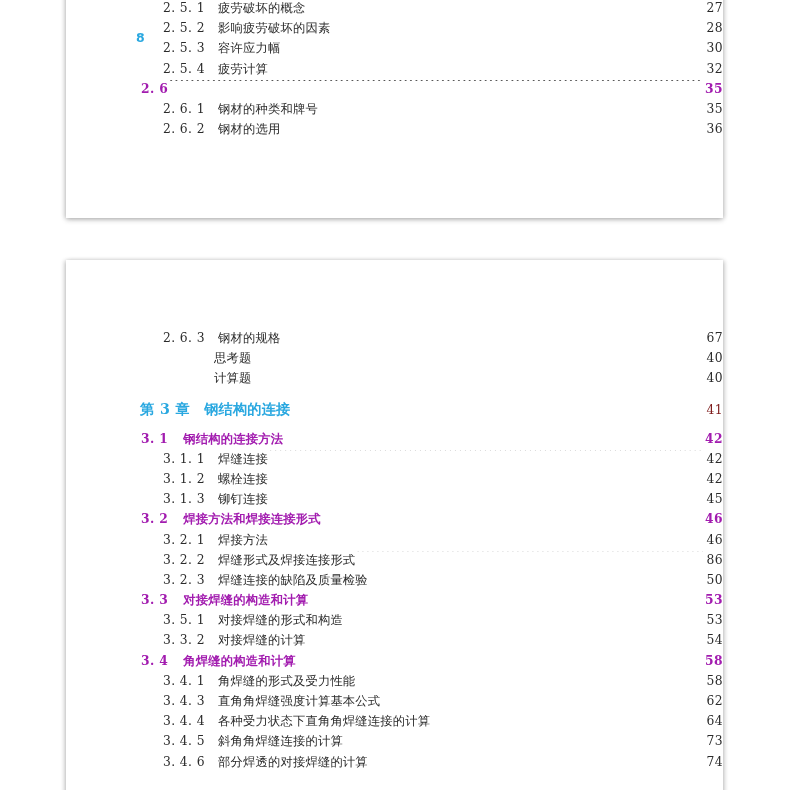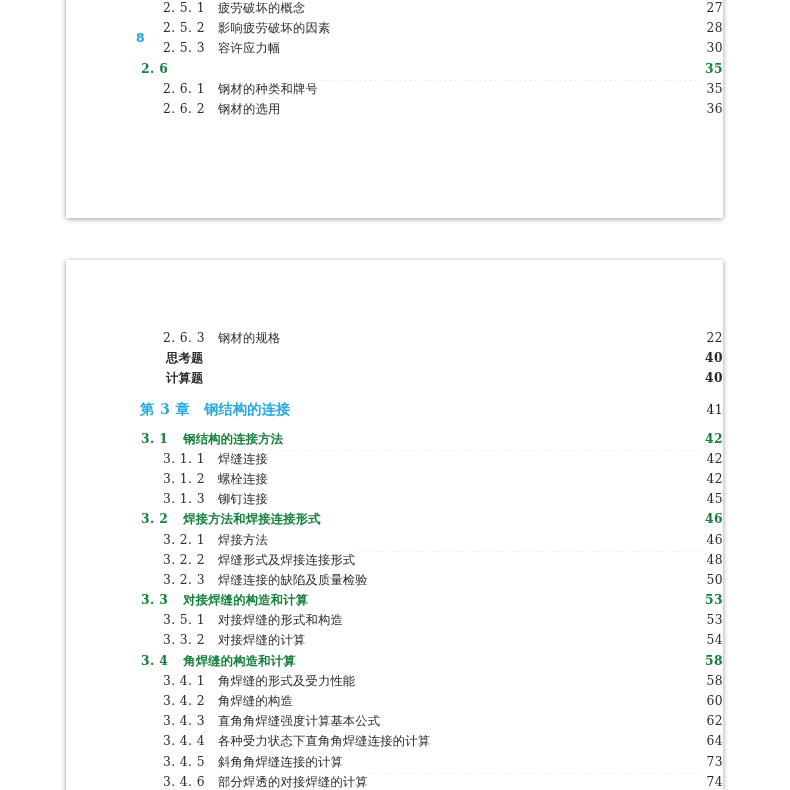--- a/index.html
+++ b/index.html
@@ -81,33 +81,33 @@
     white-space: nowrap;
   }
   .toc-row .pg {
     flex: 0 0 auto;
     text-align: right;
     min-width: 18px;
     letter-spacing: 0.4px;
   }
 
   
-  .lvl-sec  { padding-left: 75px; font-weight: bold; color: #15803d; justify-content: center; }
+  .lvl-sec  { padding-left: 75px; font-weight: bold; color: #a21caf; justify-content: center; }
   .lvl-sub  { padding-left: 97px; font-weight: normal; }
-  .lvl-plain{ padding-left: 91px; font-weight: bold; }
+  .lvl-plain{ padding-left: 91px; font-weight: normal; margin-left: 48px; }
   .lvl-chap {
     padding-left: 74px;
     font-weight: bold;
     color: #2aa8e0;
     font-size: 14.2px;
     height: 30px;
     line-height: 30px;
   }
   .lvl-chap .title { margin-left: 14px; }
-  .lvl-chap .pg { color: #0f172a; font-size: 12.3px; font-weight: normal; }
+  .lvl-chap .pg { color: #7f1d1d; font-size: 12.3px; font-weight: normal; }
   .lvl-chap .leader::after { color: #6a6a6a; }
   .lvl-sec .title { margin-left: 15px; }
   .lvl-sec .leader::after { color: #555; }
   .lvl-sub .title { margin-left: 13px; }
 
   .spacer-top { height: 6px; }
   .spacer-chap { height: 5px; }
 
   
   .folio {
@@ -137,20 +137,26 @@
           <span class="title">影响疲劳破坏的因素</span>
           <span class="leader"></span>
           <span class="pg">28</span>
         </div>
         <div class="toc-row lvl-sub">
           <span class="num">2. 5. 3</span>
           <span class="title">容许应力幅</span>
           <span class="leader"></span>
           <span class="pg">30</span>
         </div>
+        <div class="toc-row lvl-sub">
+          <span class="num">2. 5. 4</span>
+          <span class="title">疲劳计算</span>
+          <span class="leader"></span>
+          <span class="pg">32</span>
+        </div>
         <div class="toc-row lvl-sec">
           <span class="num">2. 6</span>
           <span class="leader"></span>
           <span class="pg">35</span>
         </div>
         <div class="toc-row lvl-sub">
           <span class="num">2. 6. 1</span>
           <span class="title">钢材的种类和牌号</span>
           <span class="leader"></span>
           <span class="pg">35</span>
@@ -165,21 +171,21 @@
     <div class="folio" id="folio-one" style="top: 150px;">8</div>
   </div>
 
   <div class="page" id="page-two">
     <div class="toc" id="toc-two" style="padding-top: 62px;">
         <div class="spacer-top"></div>
         <div class="toc-row lvl-sub">
           <span class="num">2. 6. 3</span>
           <span class="title">钢材的规格</span>
           <span class="leader"></span>
-          <span class="pg">22</span>
+          <span class="pg">67</span>
         </div>
         <div class="toc-row lvl-plain">
           <span class="num"></span>
           <span class="title">思考题</span>
           <span class="leader"></span>
           <span class="pg">40</span>
         </div>
         <div class="toc-row lvl-plain">
           <span class="num"></span>
           <span class="title">计算题</span>
@@ -227,21 +233,21 @@
         <div class="toc-row lvl-sub">
           <span class="num">3. 2. 1</span>
           <span class="title">焊接方法</span>
           <span class="leader"></span>
           <span class="pg">46</span>
         </div>
         <div class="toc-row lvl-sub">
           <span class="num">3. 2. 2</span>
           <span class="title">焊缝形式及焊接连接形式</span>
           <span class="leader"></span>
-          <span class="pg">48</span>
+          <span class="pg">86</span>
         </div>
         <div class="toc-row lvl-sub">
           <span class="num">3. 2. 3</span>
           <span class="title">焊缝连接的缺陷及质量检验</span>
           <span class="leader"></span>
           <span class="pg">50</span>
         </div>
         <div class="toc-row lvl-sec">
           <span class="num">3. 3</span>
           <span class="title">对接焊缝的构造和计算</span>
@@ -266,26 +272,20 @@
           <span class="leader"></span>
           <span class="pg">58</span>
         </div>
         <div class="toc-row lvl-sub">
           <span class="num">3. 4. 1</span>
           <span class="title">角焊缝的形式及受力性能</span>
           <span class="leader"></span>
           <span class="pg">58</span>
         </div>
         <div class="toc-row lvl-sub">
-          <span class="num">3. 4. 2</span>
-          <span class="title">角焊缝的构造</span>
-          <span class="leader"></span>
-          <span class="pg">60</span>
-        </div>
-        <div class="toc-row lvl-sub">
           <span class="num">3. 4. 3</span>
           <span class="title">直角角焊缝强度计算基本公式</span>
           <span class="leader"></span>
           <span class="pg">62</span>
         </div>
         <div class="toc-row lvl-sub">
           <span class="num">3. 4. 4</span>
           <span class="title">各种受力状态下直角角焊缝连接的计算</span>
           <span class="leader"></span>
           <span class="pg">64</span>

